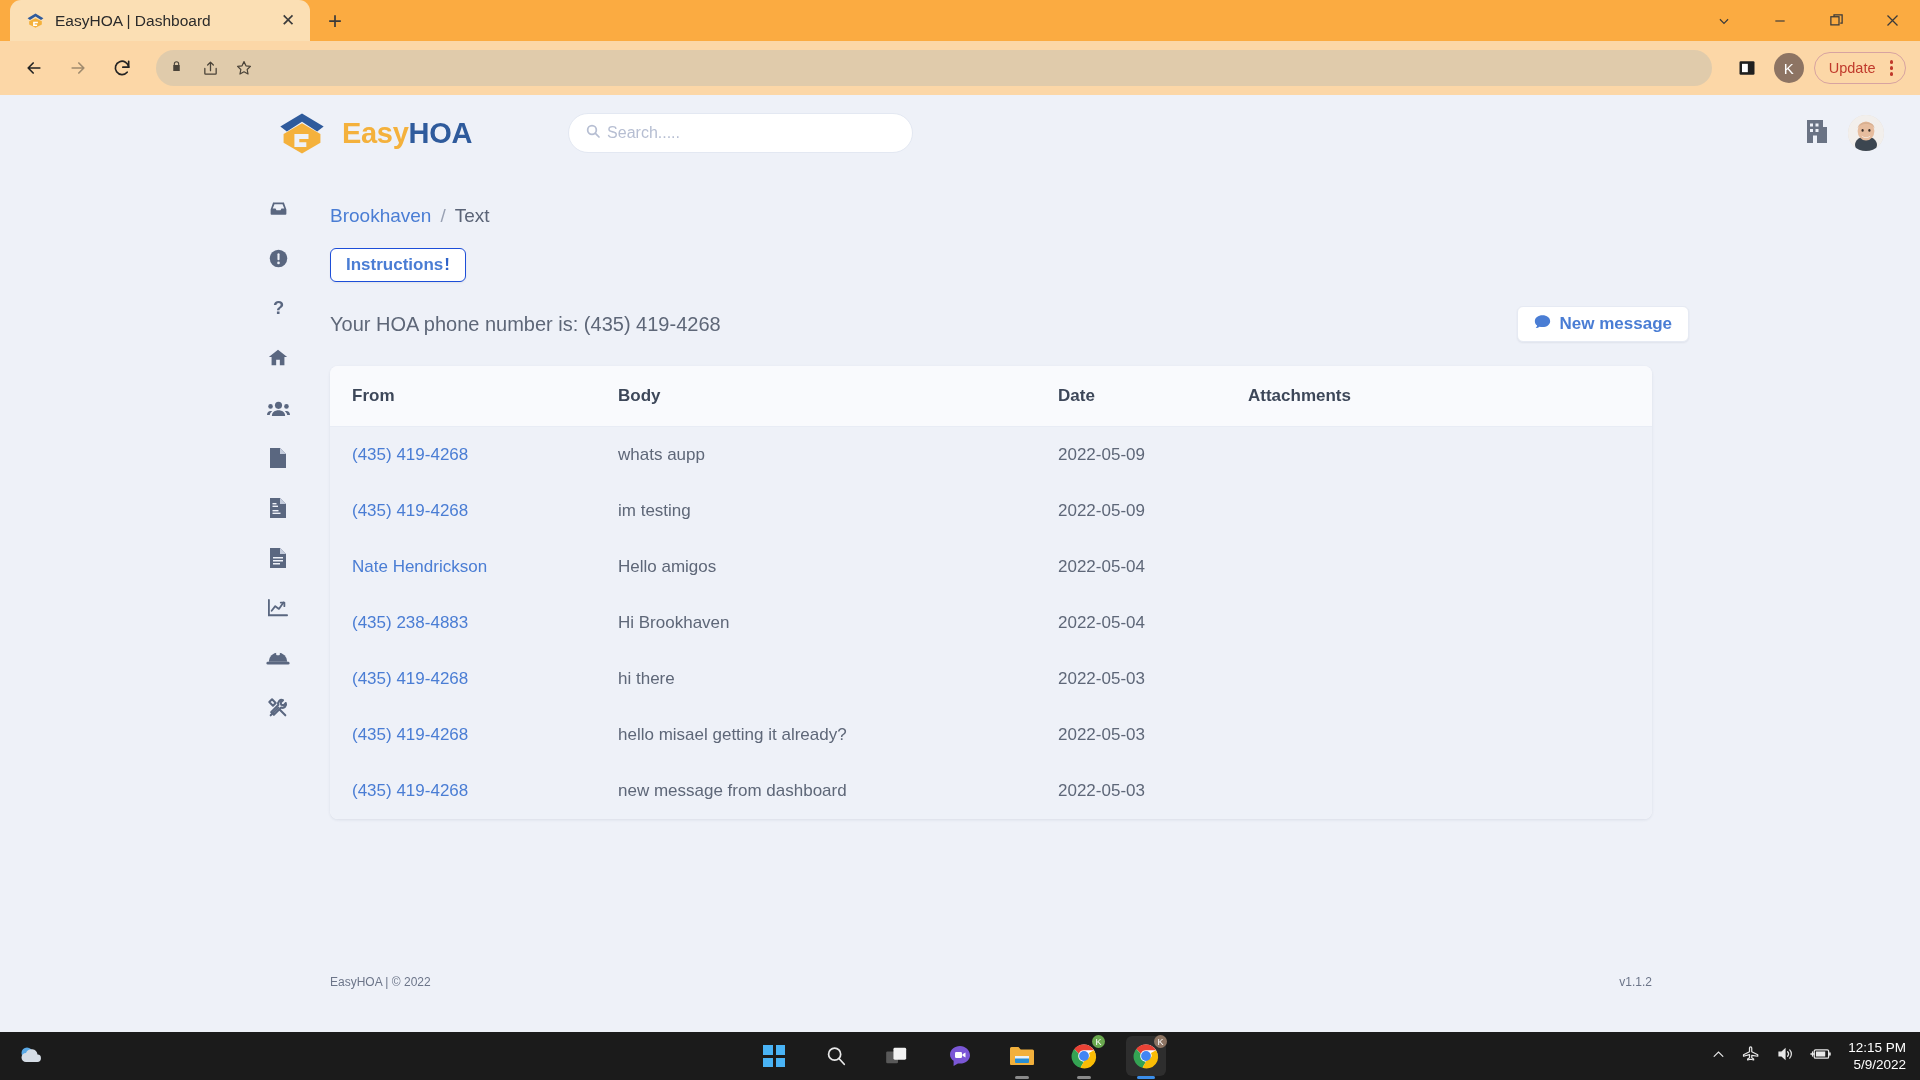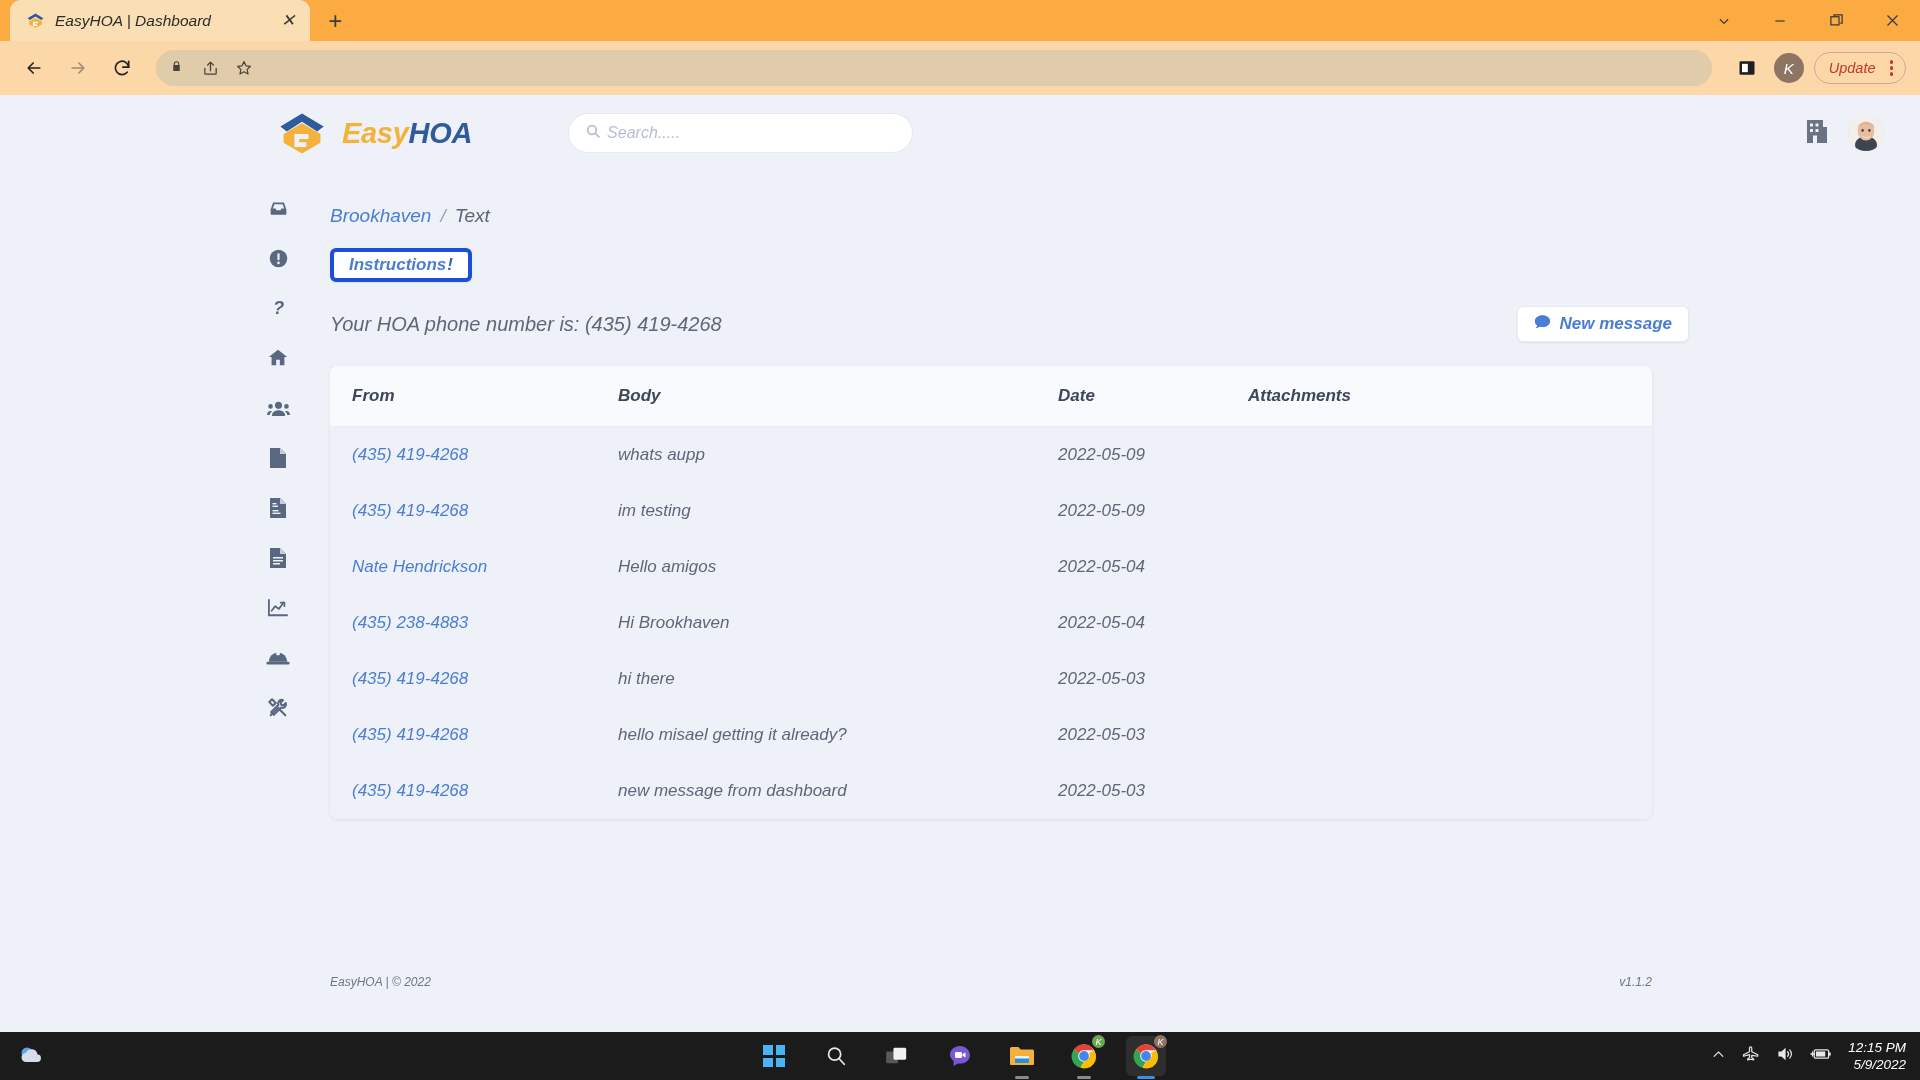--- a/index.html
+++ b/index.html
@@ -4,21 +4,21 @@
 <style>
   * { box-sizing: border-box; margin: 0; padding: 0; }
   html, body {
     width: 1920px; height: 1080px;
     overflow: hidden;
     font-family: "Liberation Sans", sans-serif;
     background: #eef1f8;
   }
 
   
-  .browser { width: 1920px; height: 1080px; display: flex; flex-direction: column; font-style: italic; }
+  .browser { width: 1920px; height: 1080px; display: flex; flex-direction: column; }
 
   .tabstrip {
     height: 41px;
     background: #fbab41;
     display: flex;
     align-items: flex-end;
     position: relative;
     flex: 0 0 41px;
   }
   .tab {
@@ -183,21 +183,21 @@
   }
   .breadcrumb .crumb-link { color: #4a7dd4; }
   .breadcrumb .sep { color: #9aa2b4; }
   .breadcrumb .crumb-cur { color: #5b6477; }
 
   .instr-btn {
     margin-top: 21px;
     display: inline-flex; align-items: center;
     height: 34px; padding: 0 15px;
     background: #fff;
-    border: 4px solid #1d4ed8;
+    border: 1px solid #1d4ed8;
     border-radius: 6px;
     box-shadow: 0 1px 2px rgba(30,40,70,.07);
     color: #4a7dd4; font-size: 17px; font-weight: 600;
   }
   .instr-btn .bang { color: #2e62c9; font-weight: bold; margin-left: 1px; }
 
   .phone-row {
     margin-top: 24px;
     display: flex; align-items: center;
     padding-right: 231px;

